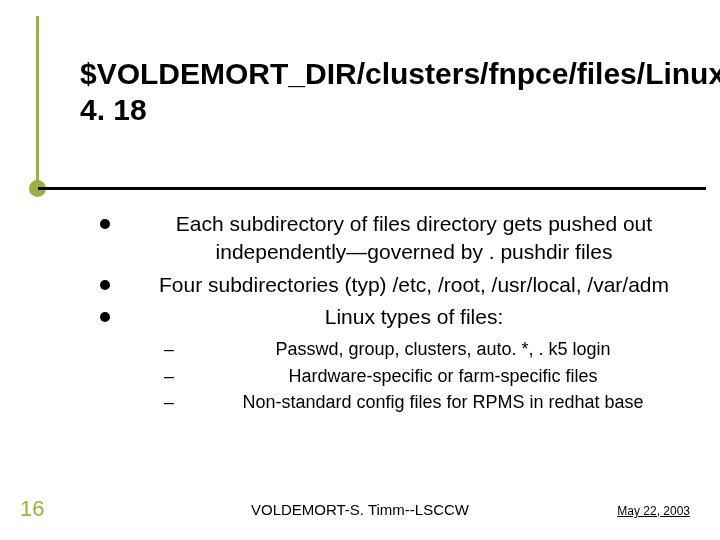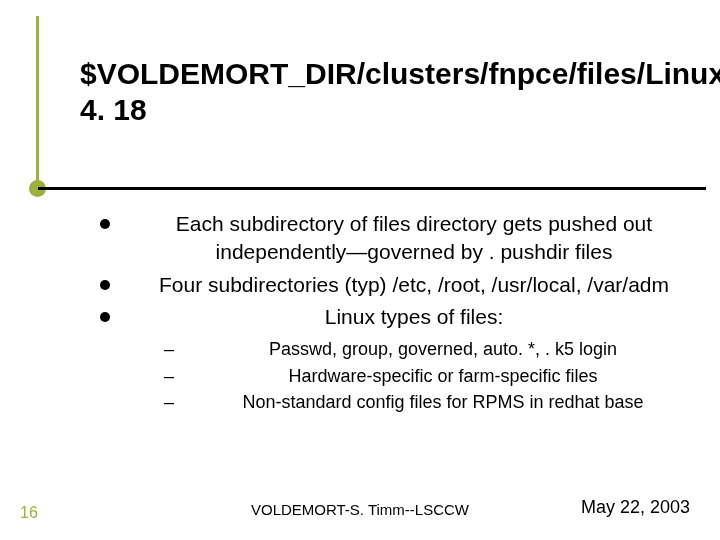--- a/index.html
+++ b/index.html
@@ -98,58 +98,59 @@
     content: "–";
     position: absolute;
     left: 0;
     top: 0;
     color: #000;
   }
   .page-num {
     position: absolute;
     left: 20px;
     bottom: 18px;
-    font-size: 16px;
+    font-size: 22px;
     color: #9ab23b;
   }
   .footer-center {
     position: absolute;
     left: 0;
     right: 0;
     bottom: 22px;
     text-align: center;
     font-size: 15px;
     color: #000;
   }
   .footer-right {
     position: absolute;
     right: 30px;
     bottom: 22px;
-    font-size: 18px;
+    font-size: 12px;
     color: #000;
+    text-decoration: underline;
   }
 </style>
 </head>
 <body>
 
 <div class="slide">
   <div class="accent-vert"></div>
   <div class="accent-dot"></div>
   <div class="accent-horz"></div>
 
   <div class="title">$VOLDEMORT_DIR/clusters/fnpce/files/Linux+2. 4. 18</div>
 
   <div class="body">
     <ul class="level1">
       <li><span>Each subdirectory of files directory gets pushed out independently—governed by . pushdir files</span></li>
       <li><span>Four subdirectories (typ) /etc, /root, /usr/local, /var/adm</span></li>
       <li>
         <span>Linux types of files:</span>
         <ul class="level2">
-          <li><span>Passwd, group, governed, auto. *, . k5 login</span></li>
+          <li><span>Passwd, group, clusters, auto. *, . k5 login</span></li>
           <li><span>Hardware-specific or farm-specific files</span></li>
           <li><span>Non-standard config files for RPMS in redhat base</span></li>
         </ul>
       </li>
     </ul>
   </div>
 
   <div class="page-num">16</div>
   <div class="footer-center">VOLDEMORT-S. Timm--LSCCW</div>
   <div class="footer-right">May 22, 2003</div>

